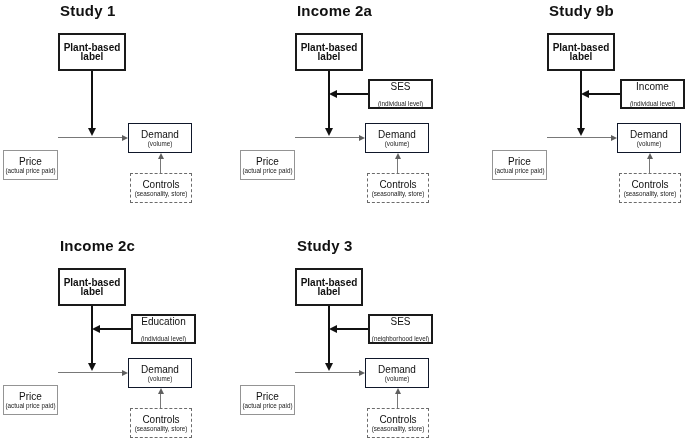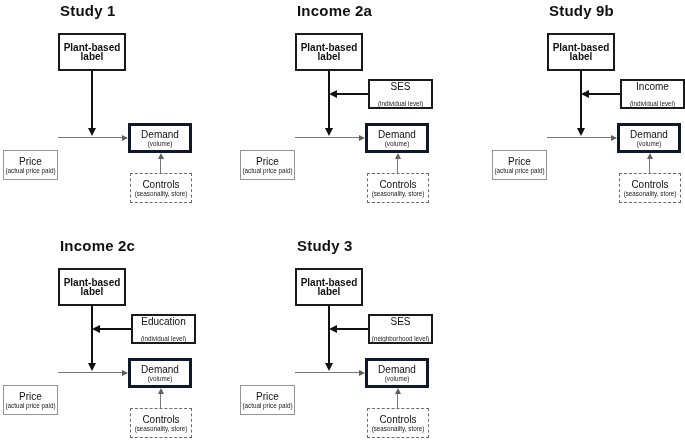--- a/index.html
+++ b/index.html
@@ -21,21 +21,21 @@
 
   .box{
     position:absolute;background:#fff;box-sizing:border-box;
     display:flex;flex-direction:column;align-items:center;justify-content:center;
     text-align:center;white-space:nowrap;
   }
   .label-box{left:58px;top:33px;width:68px;height:38px;border:2px solid #1a1a1a;}
   .label-line{font-size:10px;font-weight:bold;line-height:9.5px;}
   .mod-box{left:131px;top:79px;width:65px;height:30px;border:2px solid #1a1a1a;gap:8px;}
   .price-box{left:3px;top:123px;width:55px;height:30px;border:1px solid #949494;margin-top:27px;}
-  .demand-box{left:128px;top:123px;width:64px;height:30px;border:3px solid #0f172a;}
+  .demand-box{left:128px;top:123px;width:64px;height:30px;border:1px solid #0f172a;}
   .controls-box{left:130px;top:173px;width:62px;height:30px;border:1px dashed #6b6b6b;}
   .box-title{font-size:10px;line-height:11px;color:#111;}
   .box-sub{font-size:6.3px;line-height:8px;color:#222;}
 
   
   .vline{position:absolute;left:91px;top:71px;width:2px;height:58px;background:#111;}
   .hline{position:absolute;left:58px;top:137px;width:64px;height:1px;background:#787878;}
   .mline{position:absolute;left:99px;top:93px;width:32px;height:2px;background:#111;}
   .cline{position:absolute;left:160px;top:159px;width:1px;height:14px;background:#787878;}
 

